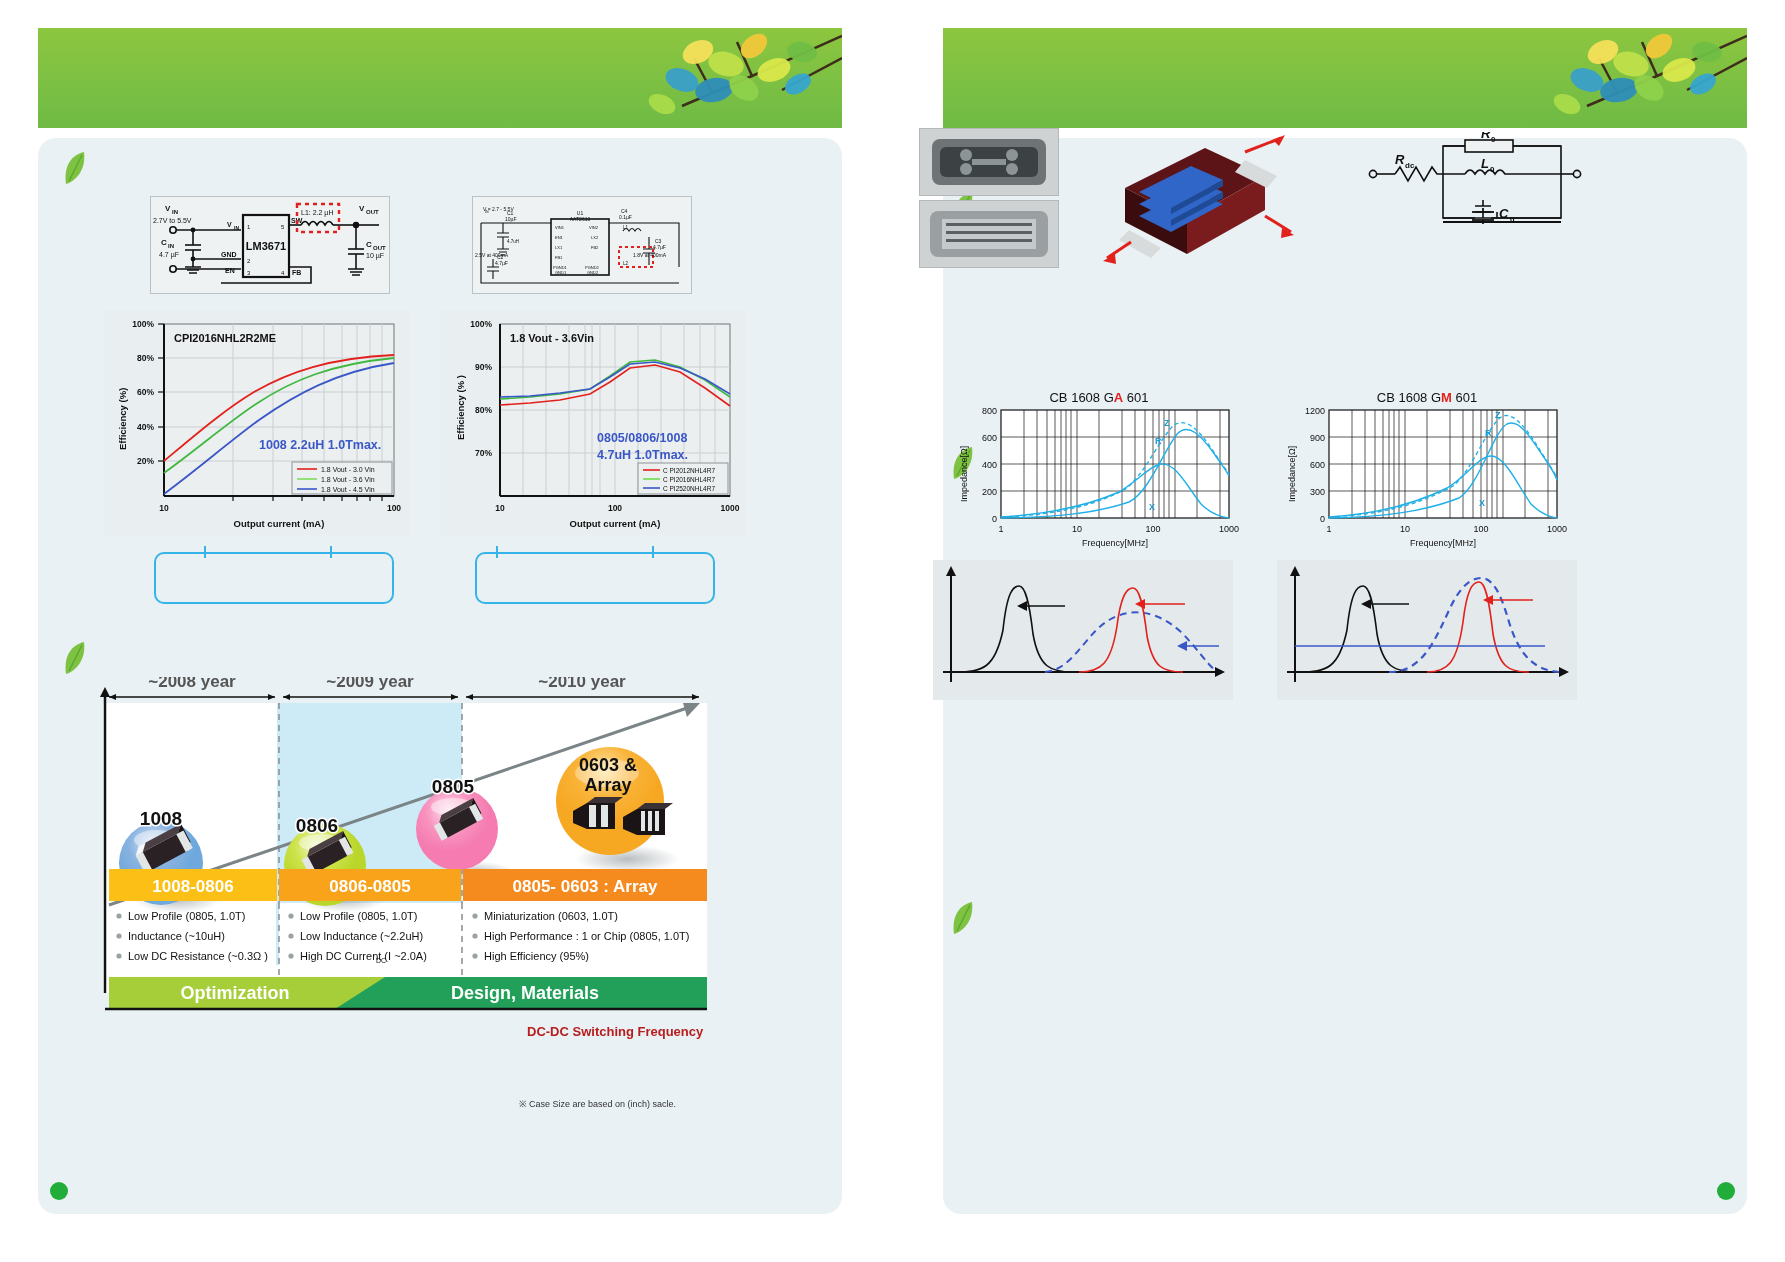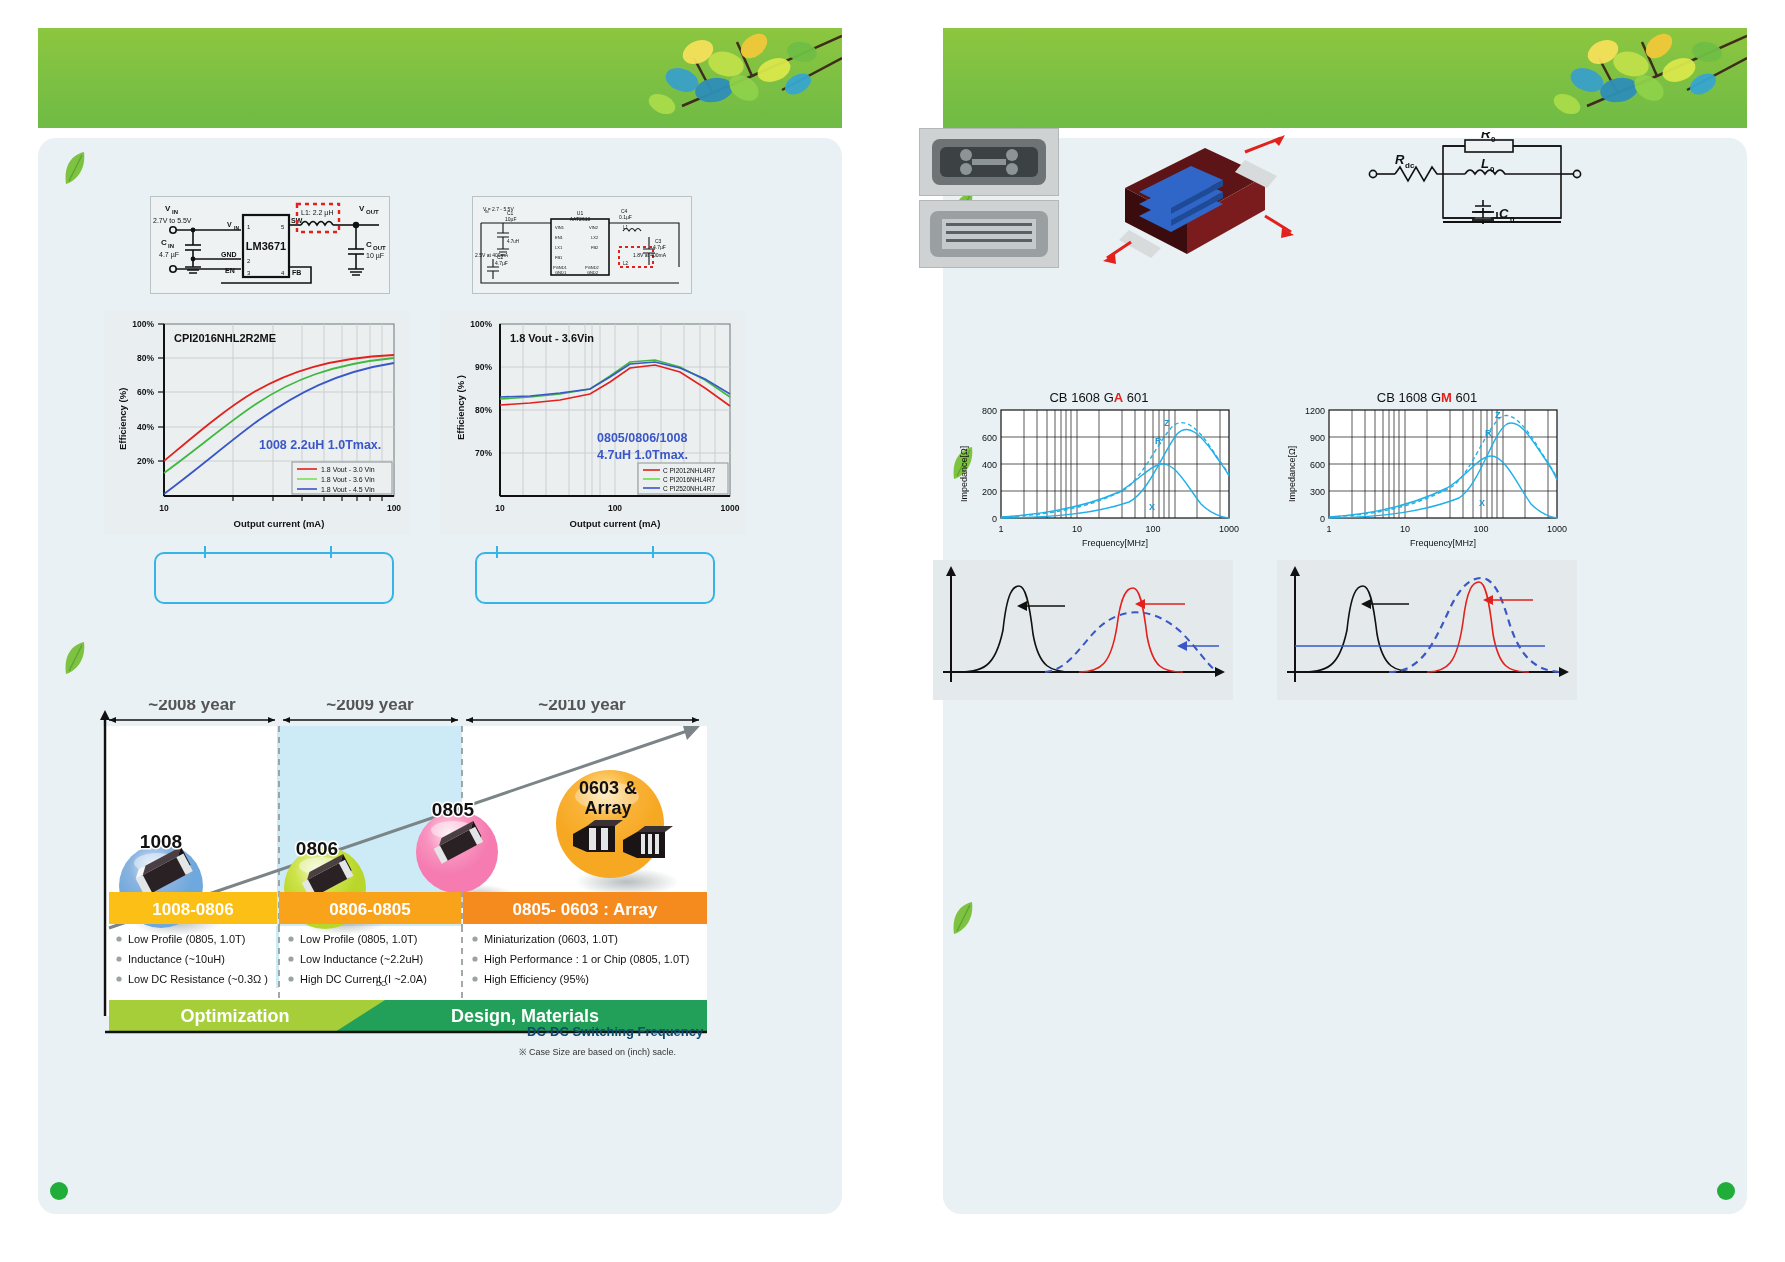--- a/index.html
+++ b/index.html
@@ -23,21 +23,21 @@
   .leaf{position:absolute;width:26px;height:38px;}
 
   
   .circuit{position:absolute;background:#eef2f3;border:1px solid #b9c3c6;}
 
   
   .chartbox{position:absolute;background:#c2410c;}
 
   .cyanbox{position:absolute;border:2px solid #35b4e8;border-radius:10px;}
   .cyan-tick{position:absolute;background:#35b4e8;width:2px;height:12px;}
-  .foot{position:absolute;font-size:13px;font-weight:bold;color:#0c4a6e;white-space:nowrap;}
+  .foot{position:absolute;font-size:13px;font-weight:bold;color:#b91c1c;white-space:nowrap;}
   .foot2{position:absolute;font-size:9px;color:#333;white-space:nowrap;}
 
   
   .photo{position:absolute;background:#d7d9da;border:1px solid #bfc3c4;overflow:hidden;}
   .greybox{position:absolute;background:#e4eaec;}
 </style>
 </head>
 <body>
 
 <div class="page page-left">
@@ -299,21 +299,21 @@
     </svg>
   </div>
 
   <div class="cyanbox" style="left:154px;top:552px;width:236px;height:48px;"></div>
   <div class="cyan-tick" style="left:204px;top:546px;"></div>
   <div class="cyan-tick" style="left:330px;top:546px;"></div>
   <div class="cyanbox" style="left:475px;top:552px;width:236px;height:48px;"></div>
   <div class="cyan-tick" style="left:496px;top:546px;"></div>
   <div class="cyan-tick" style="left:652px;top:546px;"></div>
 
-  <div style="position:absolute;left:95px;top:700px;width:620px;height:340px;">
+  <div style="position:absolute;left:95px;top:677px;width:620px;height:340px;">
     <svg width="620" height="340" viewBox="0 0 620 340" font-family="Liberation Sans">
       <rect x="8" y="26" width="604" height="290" fill="#ffffff"></rect>
       <rect x="182" y="26" width="185" height="200" fill="#cdeaf7"></rect>
 
       <g stroke="#111" stroke-width="1.4">
         <line x1="14" y1="20" x2="180" y2="20"></line>
           <line x1="188" y1="20" x2="363" y2="20"></line>
           <line x1="371" y1="20" x2="604" y2="20"></line>
       </g>
       <g fill="#111">
@@ -462,21 +462,21 @@
 
       <polygon points="14,300 330,300 280,332 14,332" fill="#a6ce39"></polygon>
       <polygon points="290,300 612,300 612,332 240,332" fill="#22a05a"></polygon>
       <text x="140" y="322" font-size="18" font-weight="bold" fill="#fff" text-anchor="middle">Optimization</text>
       <text x="430" y="322" font-size="18" font-weight="bold" fill="#fff" text-anchor="middle">Design, Materials</text>
       <line x1="10" y1="332" x2="612" y2="332" stroke="#111" stroke-width="2.5"></line>
     </svg>
   </div>
 
   <div class="foot" style="left:527px;top:1024px;">DC-DC Switching Frequency</div>
-  <div class="foot2" style="left:519px;top:1045px;">※ Case Size are based on  (inch)  sacle.</div>
+  <div class="foot2" style="left:519px;top:1097px;">※ Case Size are based on  (inch)  sacle.</div>
 </div>
 
 <div class="page page-right">
   <div class="green-band">
     <svg class="leaf-art" viewBox="0 0 560 100" preserveAspectRatio="none">
       <g stroke="#3f2d1c" stroke-width="2.5" fill="none">
         <path d="M560 8 L470 48 L400 78"></path>
           <path d="M470 48 L455 14"></path>
           <path d="M430 64 L412 30"></path>
         <path d="M560 30 L500 62"></path>

